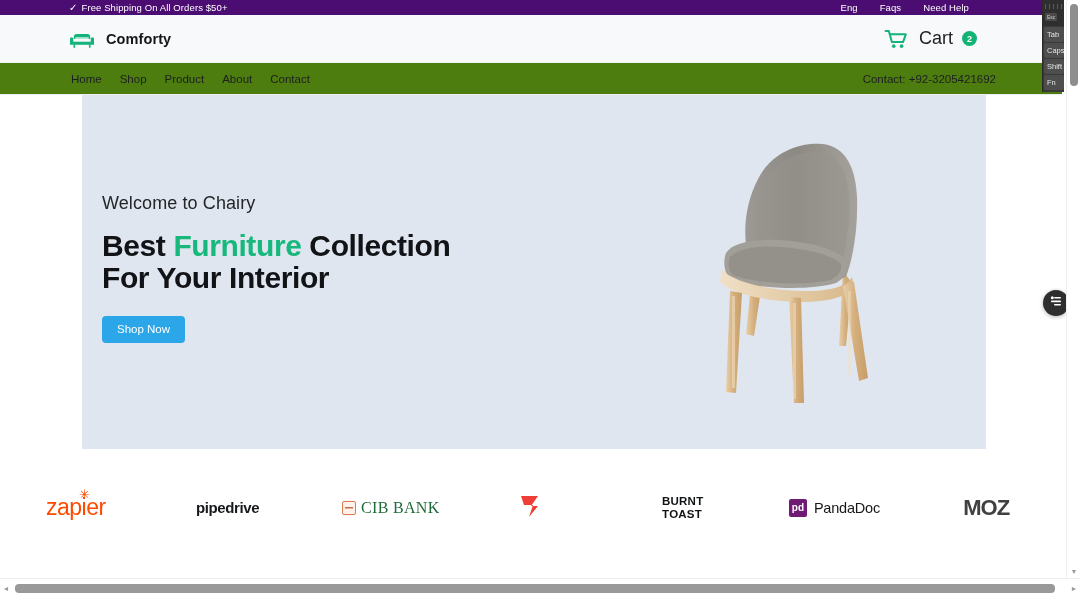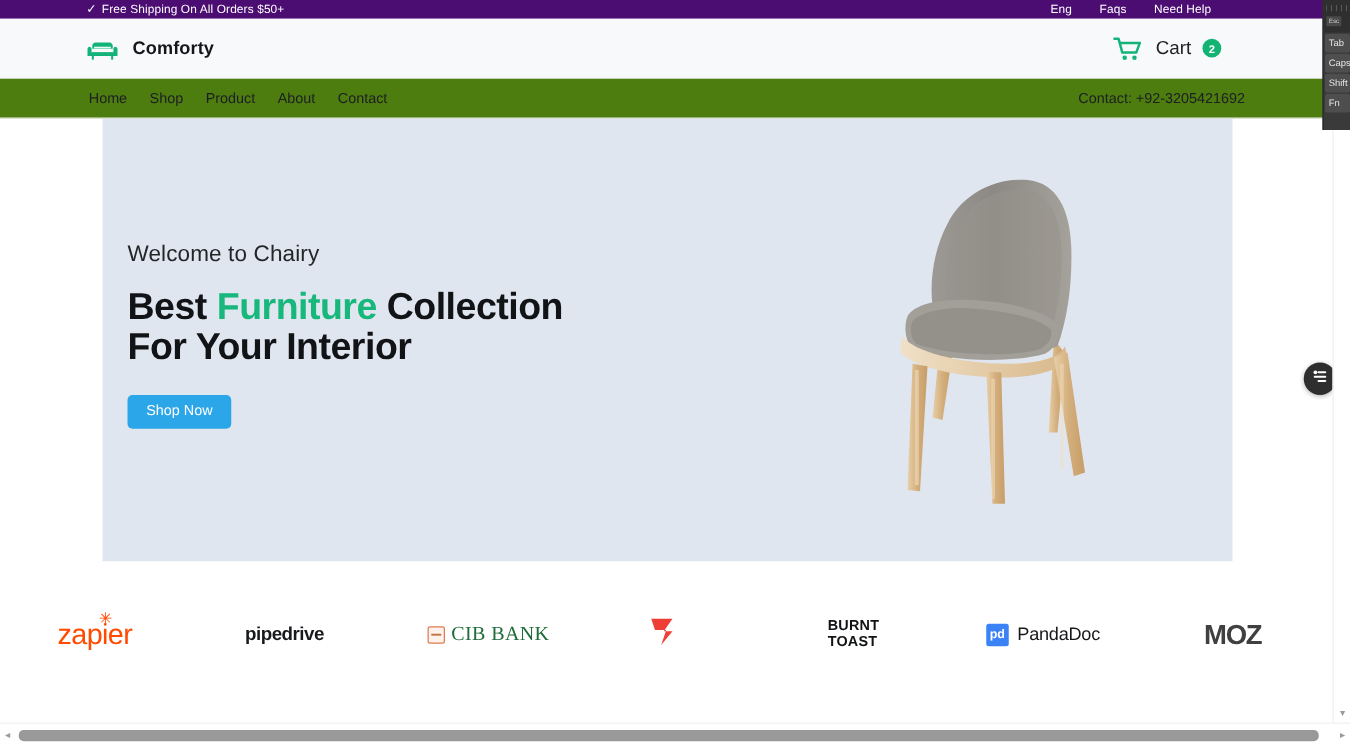--- a/index.html
+++ b/index.html
@@ -77,21 +77,21 @@
   .sofa-icon { width: 26px; height: 20px; display: block; }
 
   .header-right {
     margin-left: auto;
     margin-right: 85px;
     display: flex;
     align-items: center;
     gap: 9px;
   }
   .cart-icon { width: 26px; height: 20px; display: block; }
-  .cart-label { font-size: 15px; color: #222; }
+  .cart-label { font-size: 18px; color: #222; }
   .cart-badge {
     width: 15px; height: 15px;
     border-radius: 50%;
     background: #13b374;
     color: #fff;
     font-size: 9px;
     display: flex; align-items: center; justify-content: center;
     font-weight: 600;
   }
 
@@ -218,21 +218,21 @@
     font-size: 16px; color: #1f6b3a; letter-spacing: .3px;
   }
   .logo-red { width: 26px; height: 26px; }
   .logo-burnt {
     font-size: 11.5px; font-weight: 700; color: #111315;
     line-height: 1.12; letter-spacing: .2px; text-align: left;
   }
   .logo-panda { display: flex; align-items: center; gap: 7px; }
   .logo-panda .sq {
     width: 18px; height: 18px; border-radius: 2px;
-    background: #3b82f6; color: #fff;
+    background: #701a75; color: #fff;
     font-size: 10px; font-weight: 700;
     display: flex; align-items: center; justify-content: center;
   }
   .logo-panda .txt {
     font-size: 14.5px; color: #16181a; letter-spacing: -.2px;
   }
   .logo-moz {
     font-size: 22px; font-weight: 700; color: #404040;
     letter-spacing: -1px;
     text-align: right;
@@ -293,22 +293,22 @@
     position: absolute;
     left: 3px; top: 5px;
     width: 1040px; height: 9px;
     background: #999999;
     border-radius: 4px;
   }
 
   
   .kbd-overlay {
     position: absolute;
-    right: 0; top: 0;
-    width: 22px; height: 104px;
+    right: 16px; top: 0;
+    width: 22px; height: 92px;
     background: #3a3a3a;
     overflow: hidden;
     border-left: 1px solid #2a2a2a;
   }
   .kbd-toprow {
     height: 26px;
     background: #2f2f2f;
     position: relative;
   }
   .kbd-dots {

